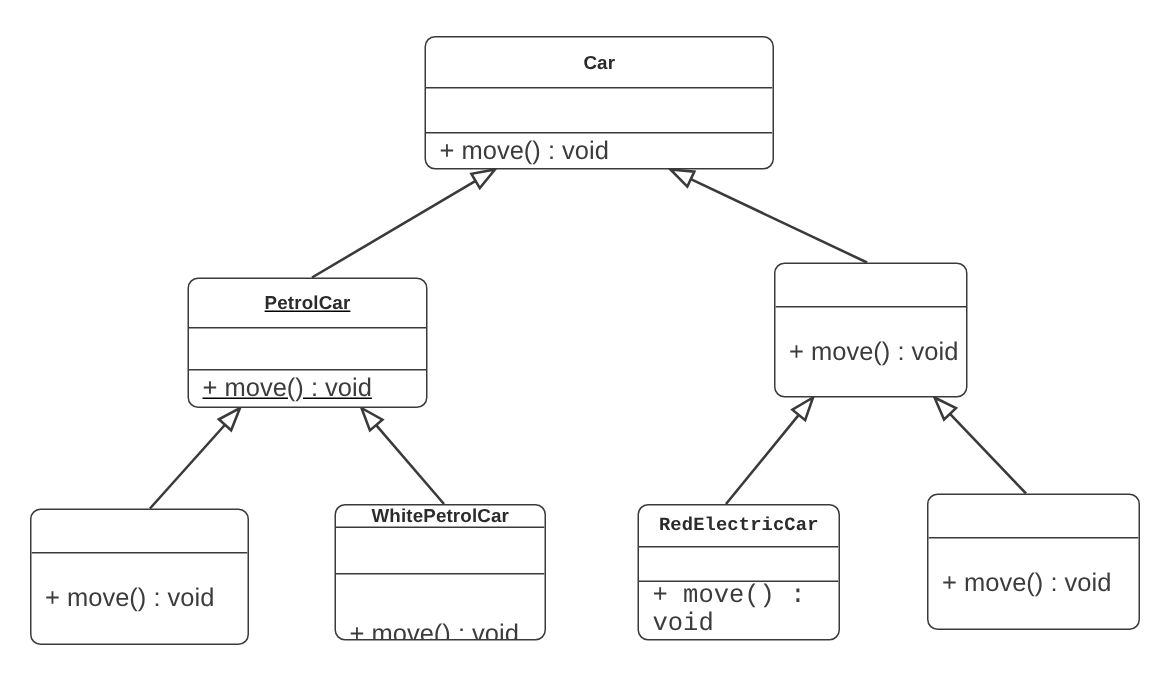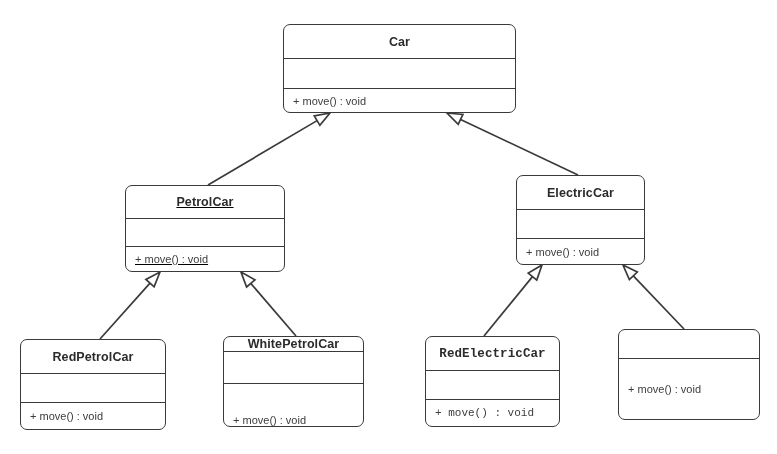--- a/index.html
+++ b/index.html
@@ -50,21 +50,21 @@
   .class-attrs {
     box-sizing: border-box;
     width: 100%;
     border-bottom: 1.5px solid #3a3a3a;
   }
   .class-methods {
     box-sizing: border-box;
     width: 100%;
     display: flex;
     align-items: center;
-    font-size: 11px;
+    font-size: 17px;
     color: #3c3c3c;
     padding-left: 9px;
     flex: 1 1 auto;
   }
 </style>
 </head>
 <body>
 
 <div id="diagram-root">
 
@@ -100,26 +100,24 @@
         <div class="class-name" style="height: 34px;">Car</div>
         <div class="class-attrs" style="height: 30px;"></div>
         <div class="class-methods">+ move() : void</div>
       </div>
       <div class="uml-class" style="left: 125px; top: 185px; width: 160px; height: 87px; text-decoration: underline;">
         <div class="class-name" style="height: 33px;">PetrolCar</div>
         <div class="class-attrs" style="height: 28px;"></div>
         <div class="class-methods">+ move() : void</div>
       </div>
       <div class="uml-class" style="left: 516px; top: 175px; width: 129px; height: 90px;">
-        <div class="class-name" style="height: 34px;">ElectricCar</div>
         <div class="class-attrs" style="height: 29px;"></div>
         <div class="class-methods">+ move() : void</div>
       </div>
       <div class="uml-class" style="left: 20px; top: 339px; width: 146px; height: 91px;">
-        <div class="class-name" style="height: 34px;">RedPetrolCar</div>
         <div class="class-attrs" style="height: 29px;"></div>
         <div class="class-methods">+ move() : void</div>
       </div>
       <div class="uml-class" style="left: 223px; top: 336px; width: 141px; height: 91px; gap: 30px;">
         <div class="class-name" style="height: 34px;">WhitePetrolCar</div>
         <div class="class-attrs" style="height: 29px;"></div>
         <div class="class-methods">+ move() : void</div>
       </div>
       <div class="uml-class" style="left: 425px; top: 336px; width: 135px; height: 91px; font-family: Liberation Mono, monospace;">
         <div class="class-name" style="height: 34px;">RedElectricCar</div>

